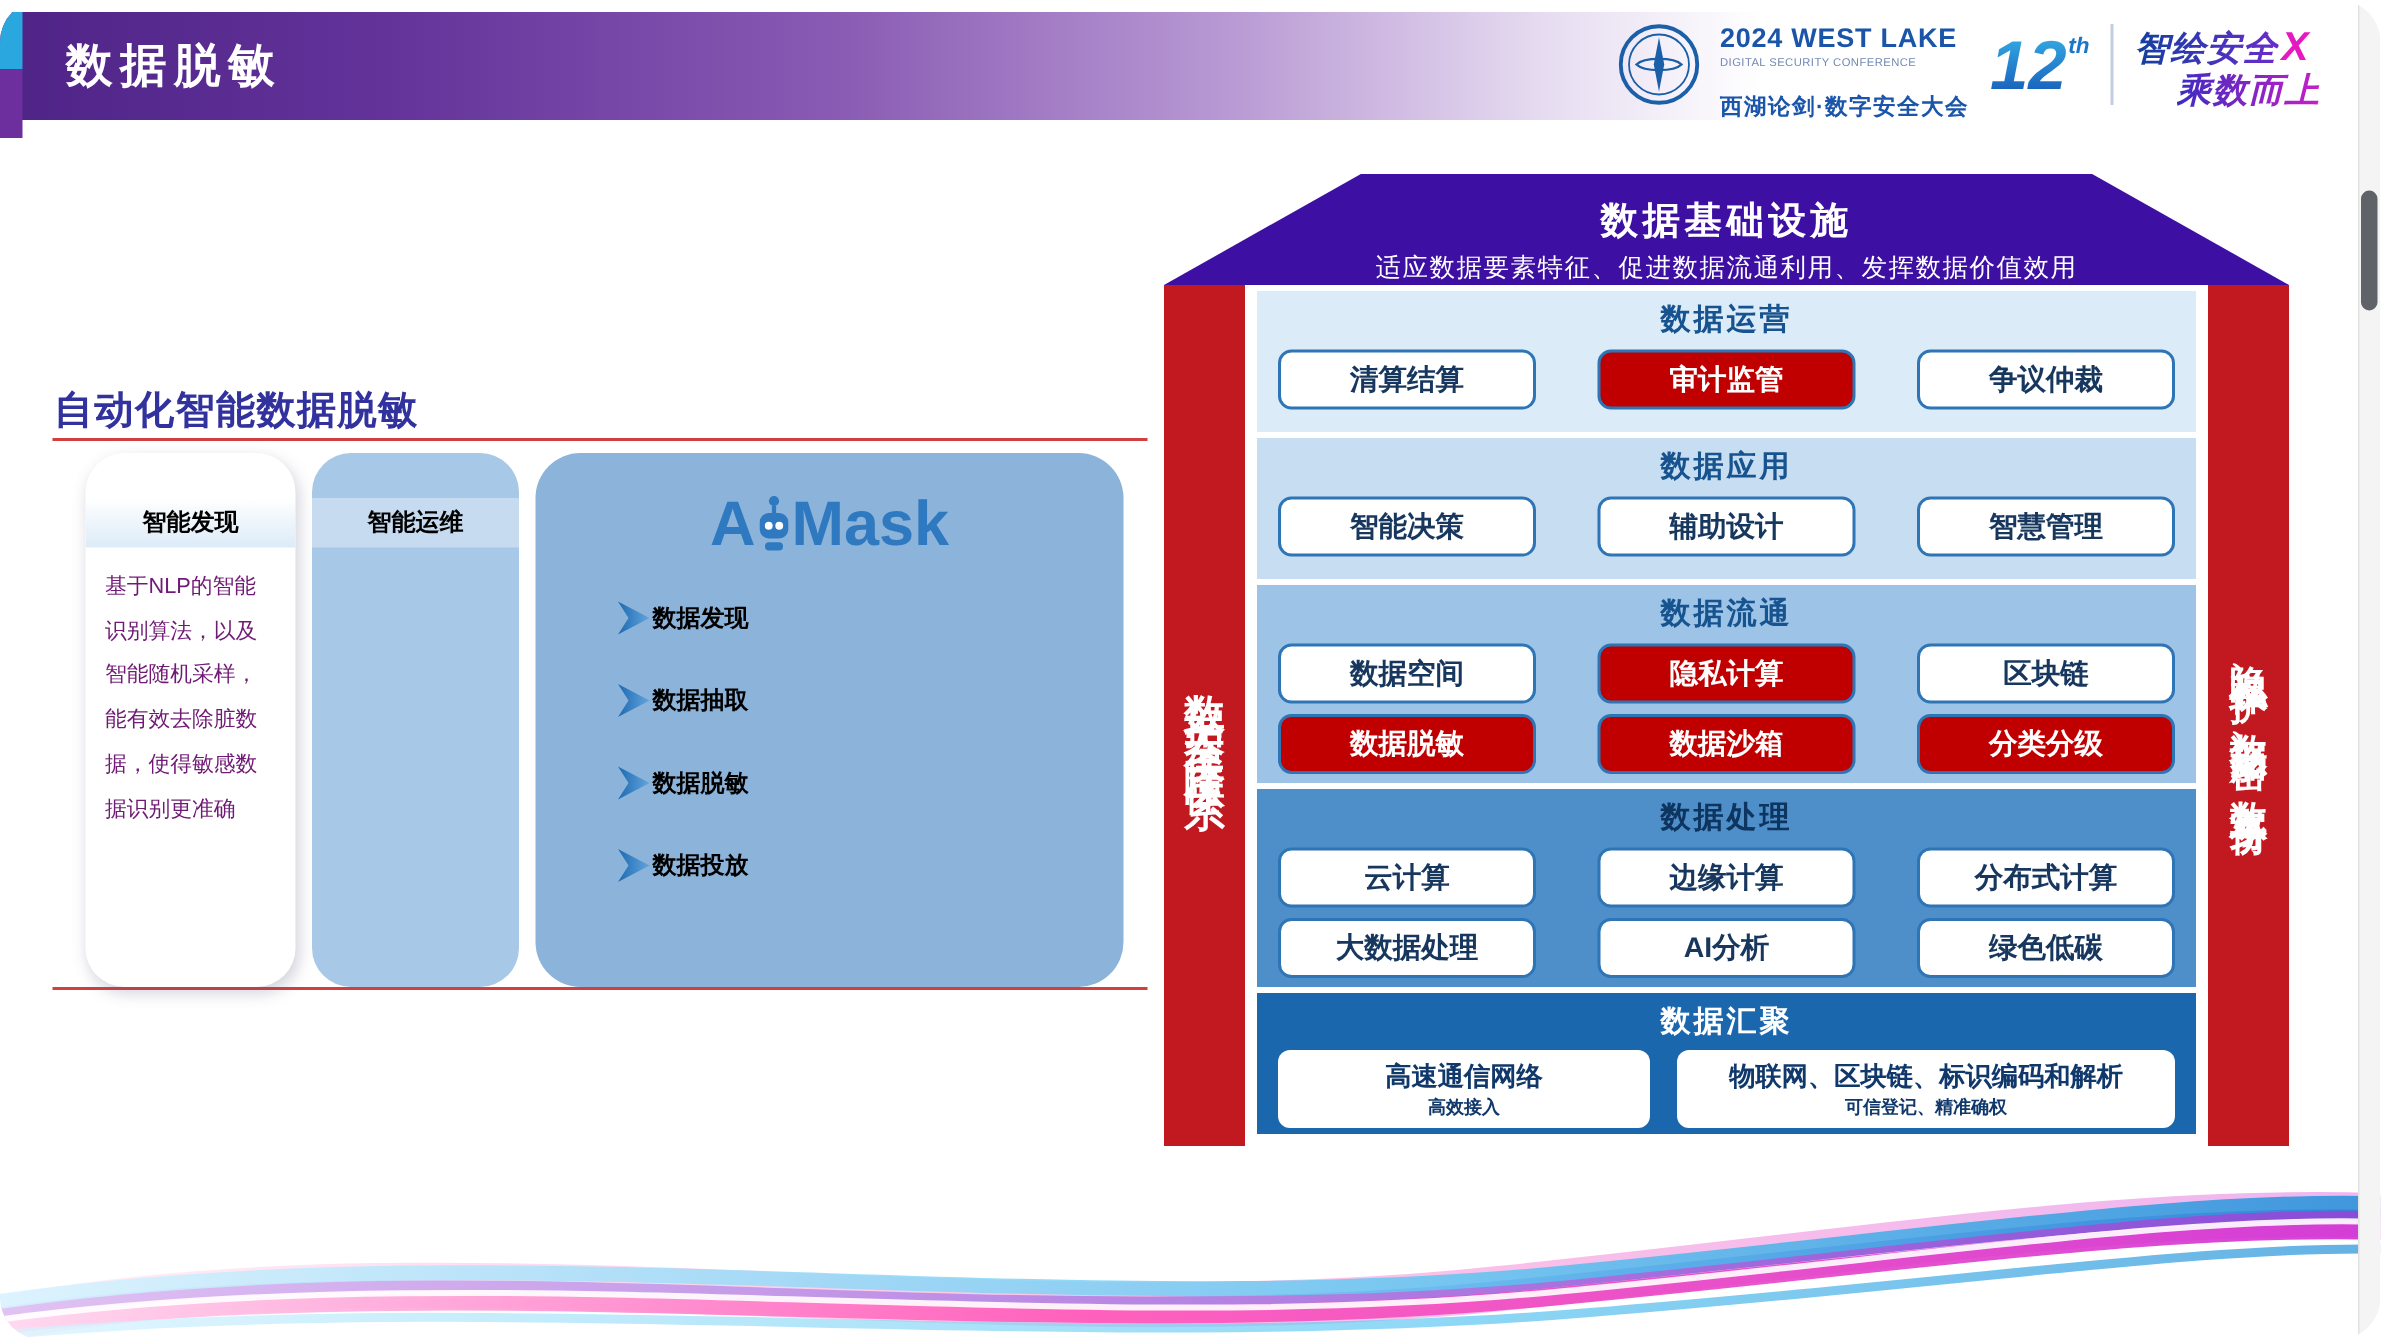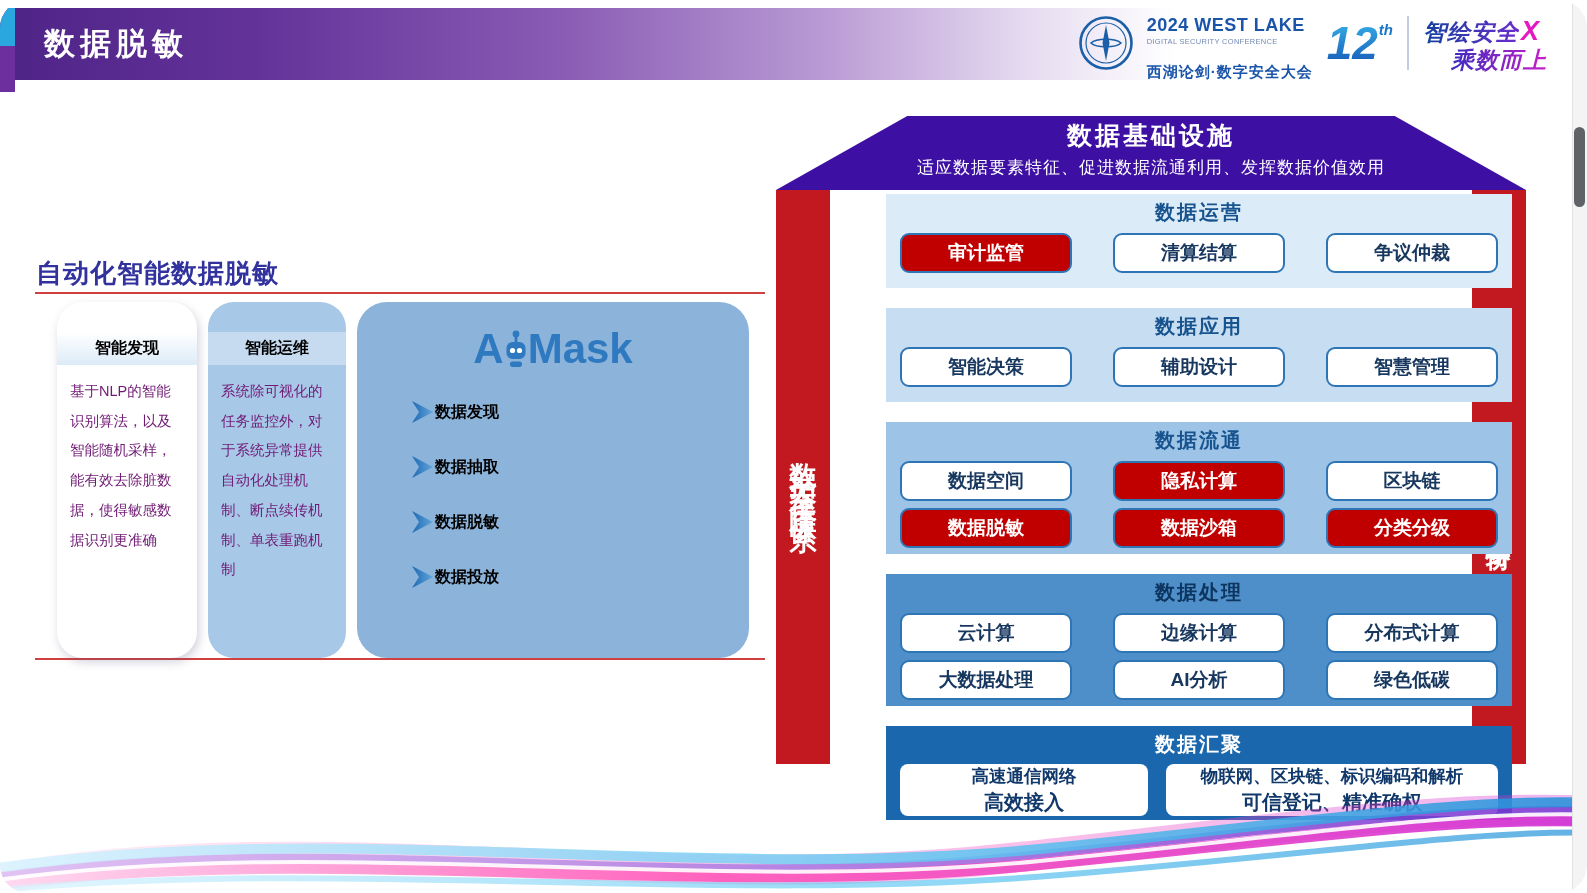--- a/index.html
+++ b/index.html
@@ -48,50 +48,50 @@
   .aimask{margin-top:26px;display:flex;justify-content:center;align-items:flex-end;color:#2e79c0;font-weight:800;font-size:42px;line-height:1;}
   .aimask .robot{margin:0 1px 1px;}
   .steps{margin:30px 0 0 52px;}
   .step{display:flex;align-items:center;gap:0;margin-bottom:31px;}
   .step span{font-size:16px;font-weight:700;color:#000;}
 
   
   .diagram{position:absolute;left:776px;top:116px;width:750px;height:650px;}
   .banner{position:absolute;top:0;left:0;width:100%;height:74px;background:#3d0fa3;
     clip-path:polygon(17.5% 0,82.5% 0,100% 100%,0 100%);text-align:center;color:#fff;}
-  .banner-title{margin-top:3px;font-size:25px;font-weight:800;letter-spacing:3px;}
+  .banner-title{margin-top:14px;font-size:25px;font-weight:800;letter-spacing:3px;}
   .banner-sub{margin-top:4px;font-size:17px;letter-spacing:1px;}
   .pillar{position:absolute;top:74px;width:54px;height:574px;background:#c2181f;display:flex;align-items:center;justify-content:center;}
   .pillar-left{left:0;}
   .pillar-right{right:0;}
   .pillar-text{writing-mode:vertical-rl;text-orientation:upright;color:#fff;font-weight:800;}
   .pillar-left .pillar-text{font-size:27px;letter-spacing:9px;}
   .pillar-right .pillar-text{font-size:25px;letter-spacing:4px;}
-  .layers{position:absolute;left:62px;top:78px;width:626px;display:flex;flex-direction:column;gap:20px;margin-left:48px;}
+  .layers{position:absolute;left:62px;top:78px;width:626px;display:flex;flex-direction:column;gap:4px;}
   .layer{width:100%;box-sizing:border-box;}
   .l1{height:94px;background:#dcebf8;}
   .l2{height:94px;background:#c7ddf1;}
   .l3{height:132px;background:#9dc3e6;}
   .l4{height:132px;background:#4e8fca;}
   .l5{height:94px;background:#1b67ad;}
   .layer-title{text-align:center;font-size:20px;font-weight:800;letter-spacing:2px;margin-top:5px;}
   .l1 .layer-title,.l2 .layer-title,.l3 .layer-title{color:#17548f;}
   .l4 .layer-title{color:#0d3560;}
   .l5 .layer-title{color:#fff;}
   .chip-row{display:flex;justify-content:space-between;padding:0 14px;margin-top:7px;}
   .chip{width:172px;height:40px;background:#fff;border:2px solid #2e75b6;border-radius:9px;
     display:flex;align-items:center;justify-content:center;font-size:19px;font-weight:700;color:#17375e;box-sizing:border-box;}
   .chip.white{background:#fff;color:#17375e;}
   .chip.red{background:#c00000;color:#fff;}
   .wide-row{margin-top:6px;}
   .wide-chip{background:#fff;border-radius:8px;display:flex;flex-direction:column;align-items:center;justify-content:center;color:#10386b;height:52px;}
   .wc1{width:248px;}
   .wc2{width:332px;}
   .wc-l1{font-size:17.5px;font-weight:800;}
-  .wc-l2{font-size:20px;font-weight:600;margin-top:1px;}
+  .wc-l2{font-size:12px;font-weight:600;margin-top:1px;}
 
   
   .waves{position:absolute;left:0;bottom:0;width:1587px;height:112px;}
 
   
   .scrollbar{position:absolute;right:0;top:0;width:14px;height:893px;background:#f4f4f4;border-left:1px solid #e2e2e2;z-index:9;}
   .scroll-thumb{position:absolute;left:1px;top:127px;width:11px;height:80px;background:#5f6368;border-radius:6px;}
 </style>
 </head>
 <body>
@@ -139,21 +139,20 @@
   <div class="redline rl-top"></div>
   <div class="redline rl-bottom"></div>
 
   <div class="cards">
     <div class="card card1">
       <div class="card-h">智能发现</div>
       <div class="card-b">基于NLP的智能识别算法，以及智能随机采样，能有效去除脏数据，使得敏感数据识别更准确</div>
     </div>
     <div class="card card3">
       <div class="card-h">智能运维</div>
-      <div class="card-b">系统除可视化的任务监控外，对于系统异常提供自动化处理机制、断点续传机制、单表重跑机制</div>
     </div>
     <div class="card card4">
       <div class="aimask">
         <span>A</span>
         <svg class="robot" width="22" height="40" viewBox="0 0 22 40">
           <circle cx="11" cy="5" r="3.4" fill="#2e79c0"></circle>
           <rect x="9.6" y="8" width="2.8" height="5" fill="#2e79c0"></rect>
           <rect x="1.5" y="13" width="19" height="17" rx="6" fill="#2e79c0"></rect>
           <circle cx="7.5" cy="21.5" r="2.6" fill="#fff"></circle>
           <circle cx="14.5" cy="21.5" r="2.6" fill="#fff"></circle>
@@ -199,22 +198,22 @@
       <div class="pillar-text">数据安全保障体系</div>
     </div>
     <div class="pillar pillar-right">
       <div class="pillar-text">隐私保护、数据加密、数字身份</div>
     </div>
     <div class="layers">
 
       <div class="layer l1">
         <div class="layer-title">数据运营</div>
         <div class="chip-row">
+          <div class="chip white">清算结算</div>
           <div class="chip red">审计监管</div>
-          <div class="chip white">清算结算</div>
           <div class="chip white">争议仲裁</div>
         </div>
       </div>
 
       <div class="layer l2">
         <div class="layer-title">数据应用</div>
         <div class="chip-row">
           <div class="chip white">智能决策</div>
           <div class="chip white">辅助设计</div>
           <div class="chip white">智慧管理</div>

